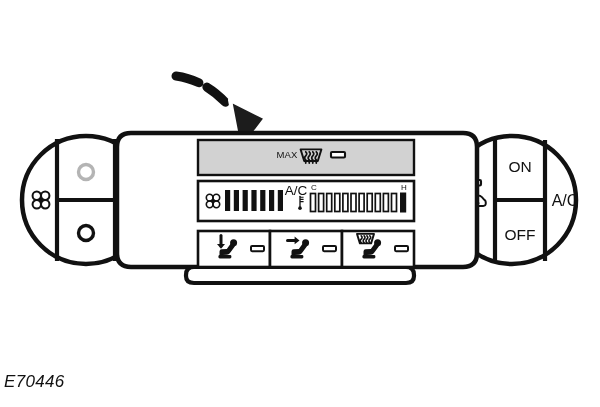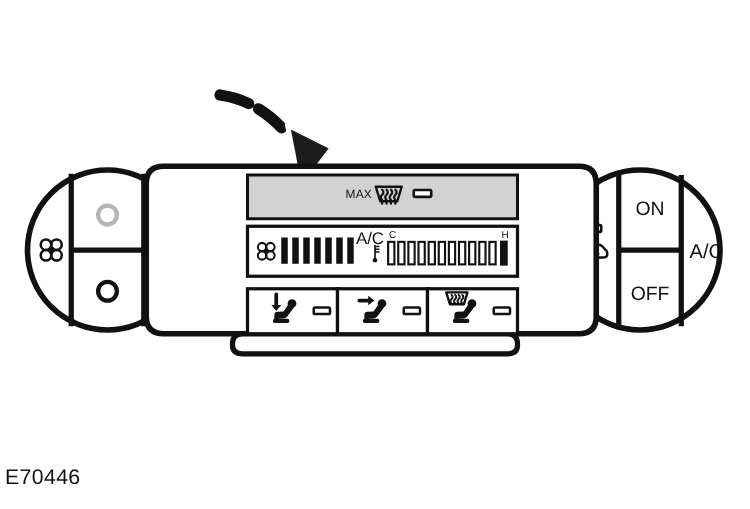--- a/index.html
+++ b/index.html
@@ -29,20 +29,21 @@
   }
   .caption-text {
     position: absolute;
     left: 4px;
     top: 372px;
     font-family: "Liberation Sans", sans-serif;
     font-size: 17px;
     letter-spacing: 0.3px;
     color: #111111;
     white-space: nowrap;
+    font-style: italic;
   }
 </style>
 </head>
 <body>
 
 <div id="figure-root">
 
   <svg id="figure-svg" width="600" height="407" viewBox="0 0 600 407">
 
     <defs>

